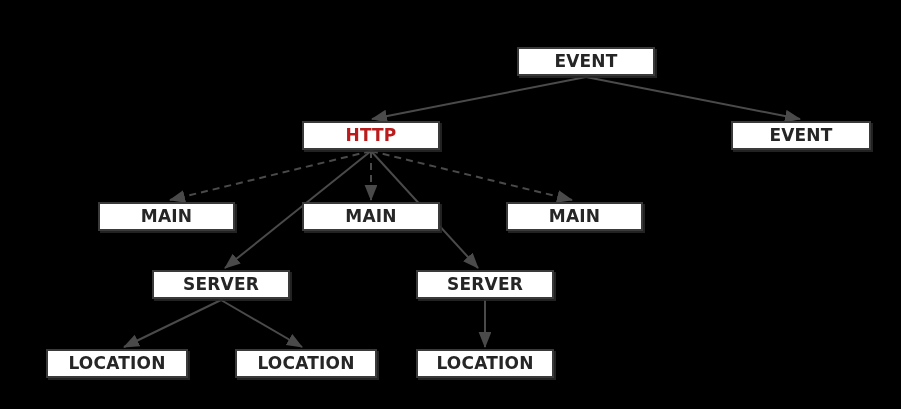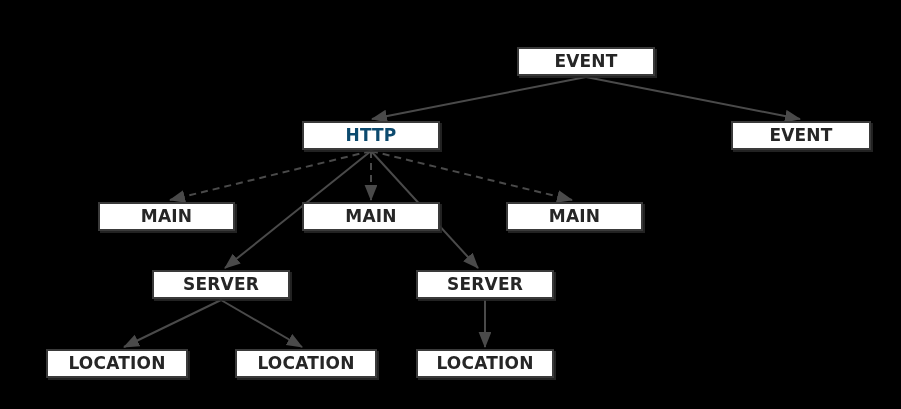--- a/index.html
+++ b/index.html
@@ -68,21 +68,21 @@
         <line x1="221" y1="300" x2="302" y2="347" stroke="#4a4a4a" stroke-width="2" marker-end="url(#arrowhead)"></line>
         <line x1="485" y1="300" x2="485" y2="347" stroke="#4a4a4a" stroke-width="2" marker-end="url(#arrowhead)"></line>
       </g>
   </svg>
 
   <div id="node-group">
       <div class="node" style="left: 517px; top: 47px; width: 138px; height: 29px; background: rgb(255, 255, 255); border-color: rgb(58, 58, 58);">
         <span class="node-label" style="color: rgb(38, 38, 38);">EVENT</span>
       </div>
       <div class="node" style="left: 302px; top: 121px; width: 138px; height: 29px; background: rgb(255, 255, 255); border-color: rgb(58, 58, 58);">
-        <span class="node-label" style="color: #0c4a6e;">HTTP</span>
+        <span class="node-label" style="color: #b91c1c;">HTTP</span>
       </div>
       <div class="node" style="left: 731px; top: 121px; width: 140px; height: 29px; background: rgb(255, 255, 255); border-color: rgb(58, 58, 58);">
         <span class="node-label" style="color: rgb(38, 38, 38);">EVENT</span>
       </div>
       <div class="node" style="left: 98px; top: 202px; width: 137px; height: 29px; background: rgb(255, 255, 255); border-color: rgb(58, 58, 58);">
         <span class="node-label" style="color: rgb(38, 38, 38);">MAIN</span>
       </div>
       <div class="node" style="left: 302px; top: 202px; width: 138px; height: 29px; background: rgb(255, 255, 255); border-color: rgb(58, 58, 58);">
         <span class="node-label" style="color: rgb(38, 38, 38);">MAIN</span>
       </div>

